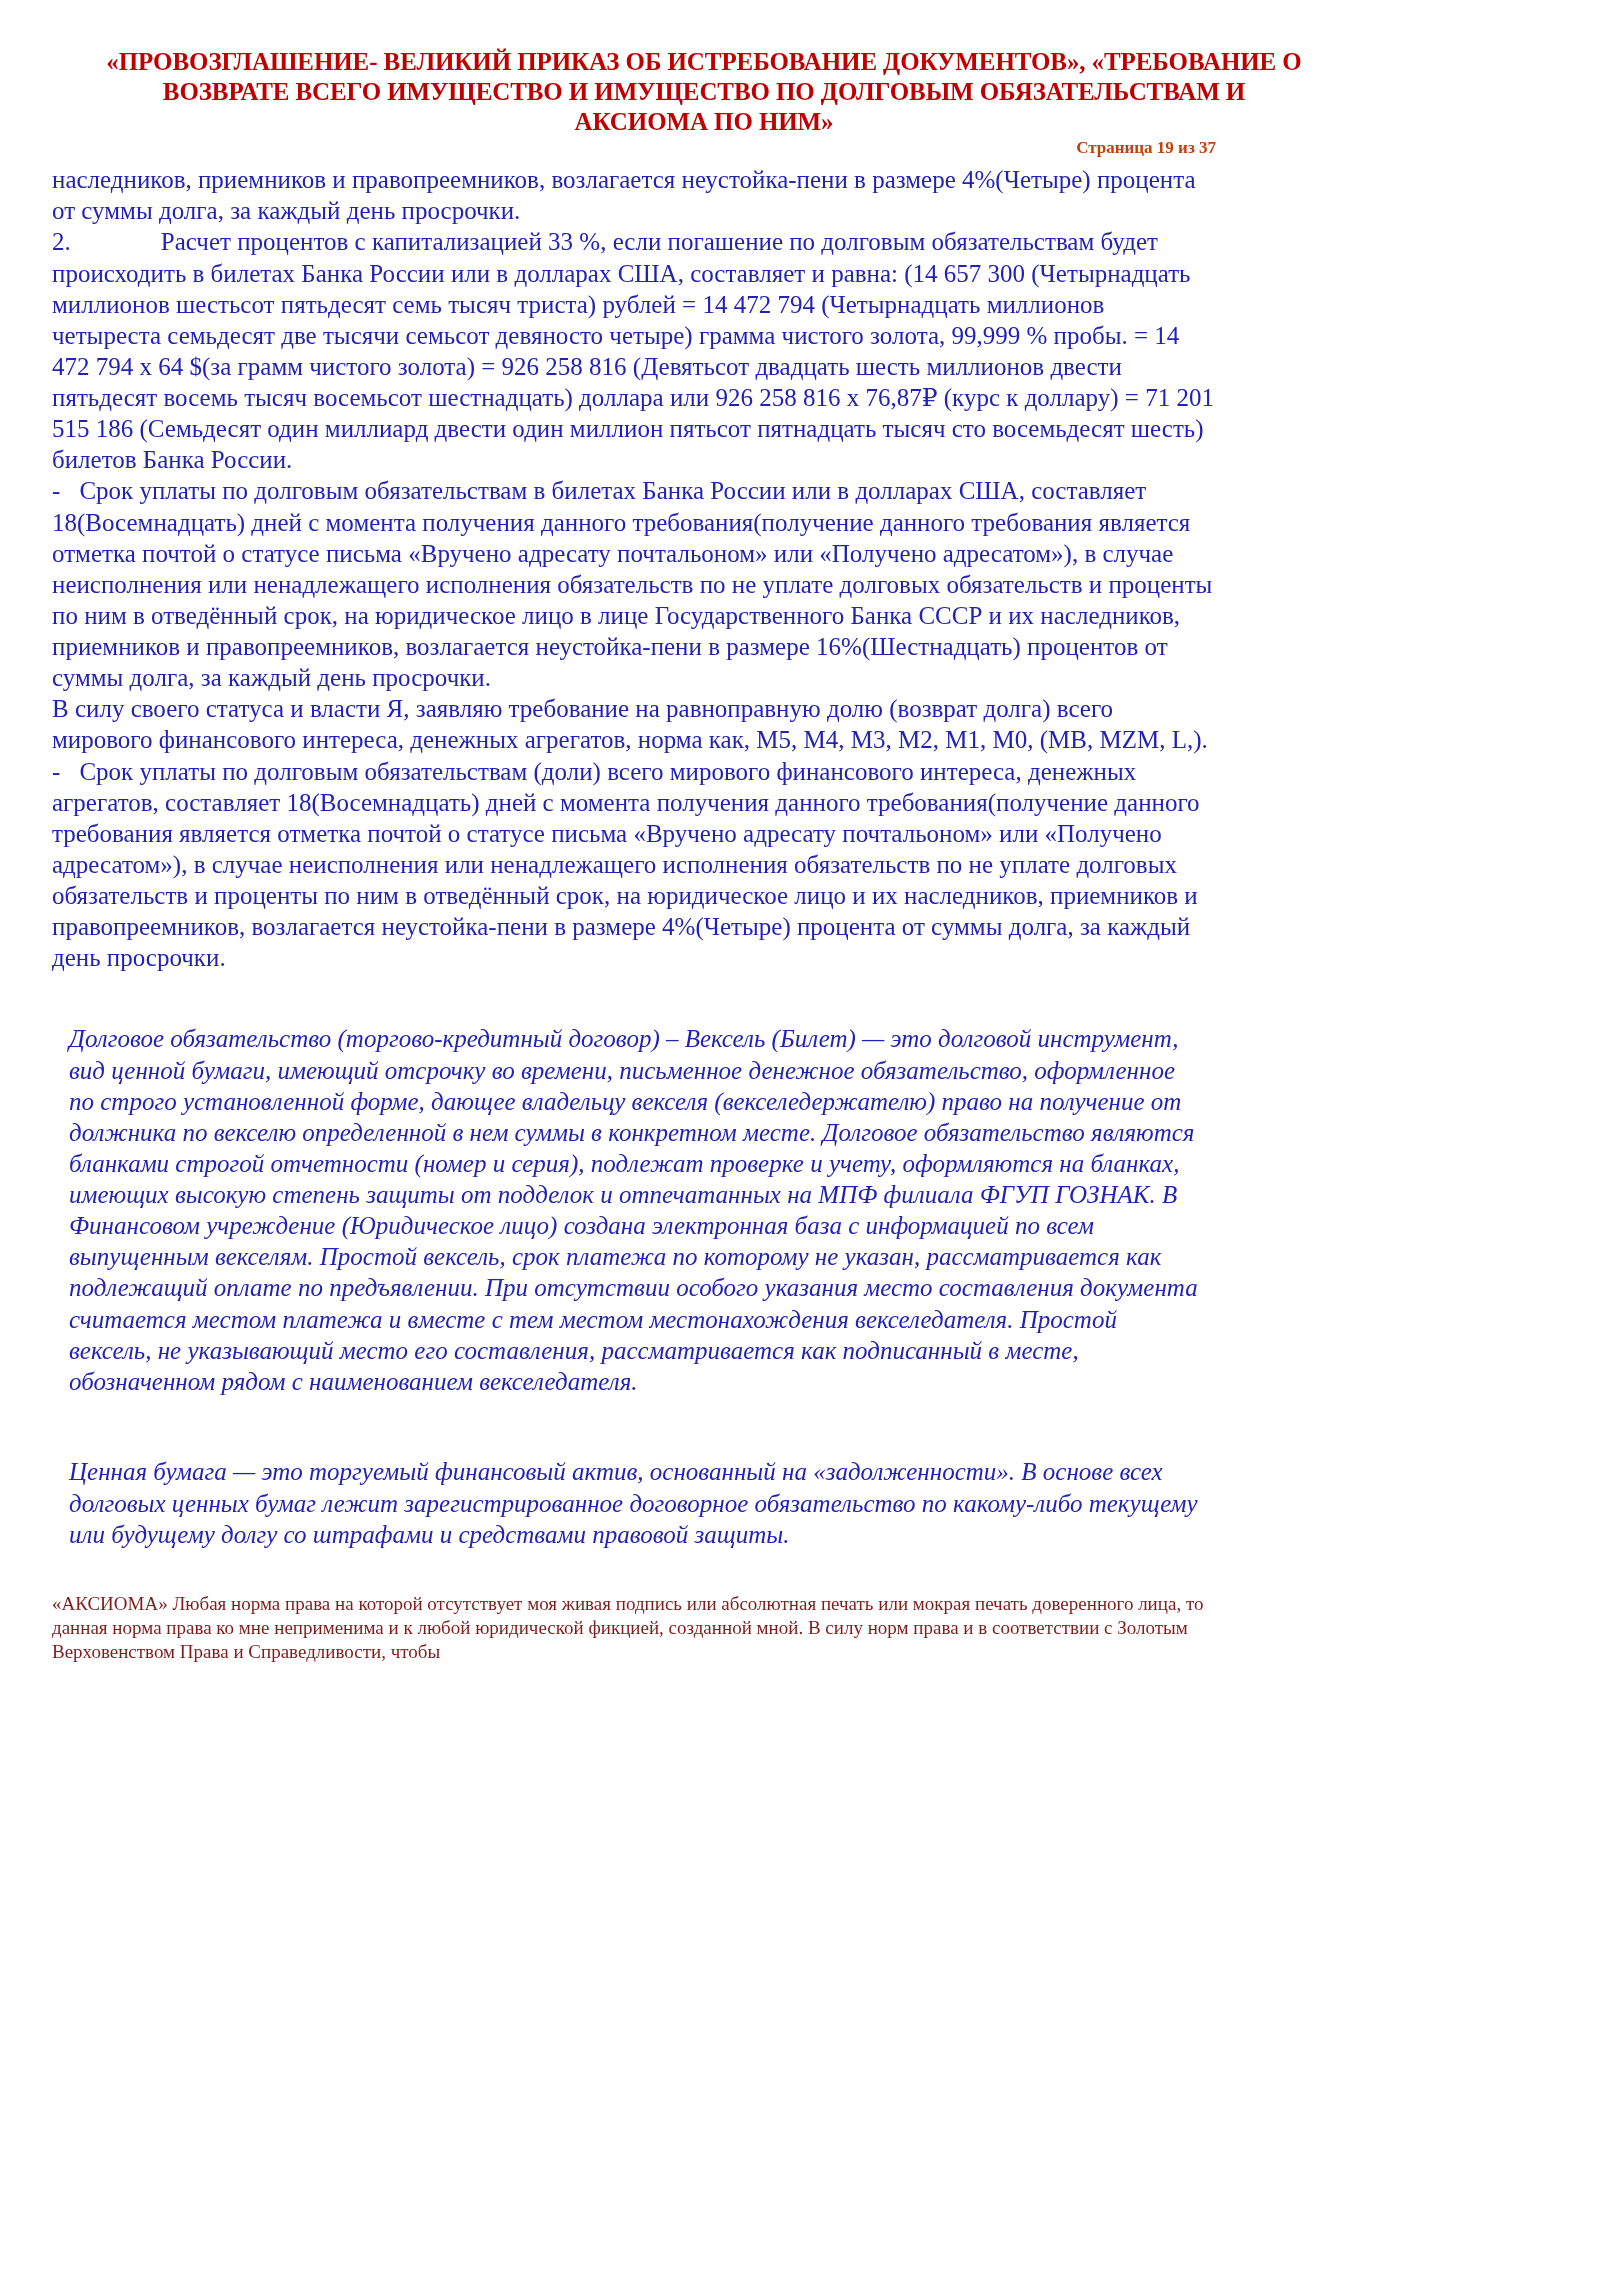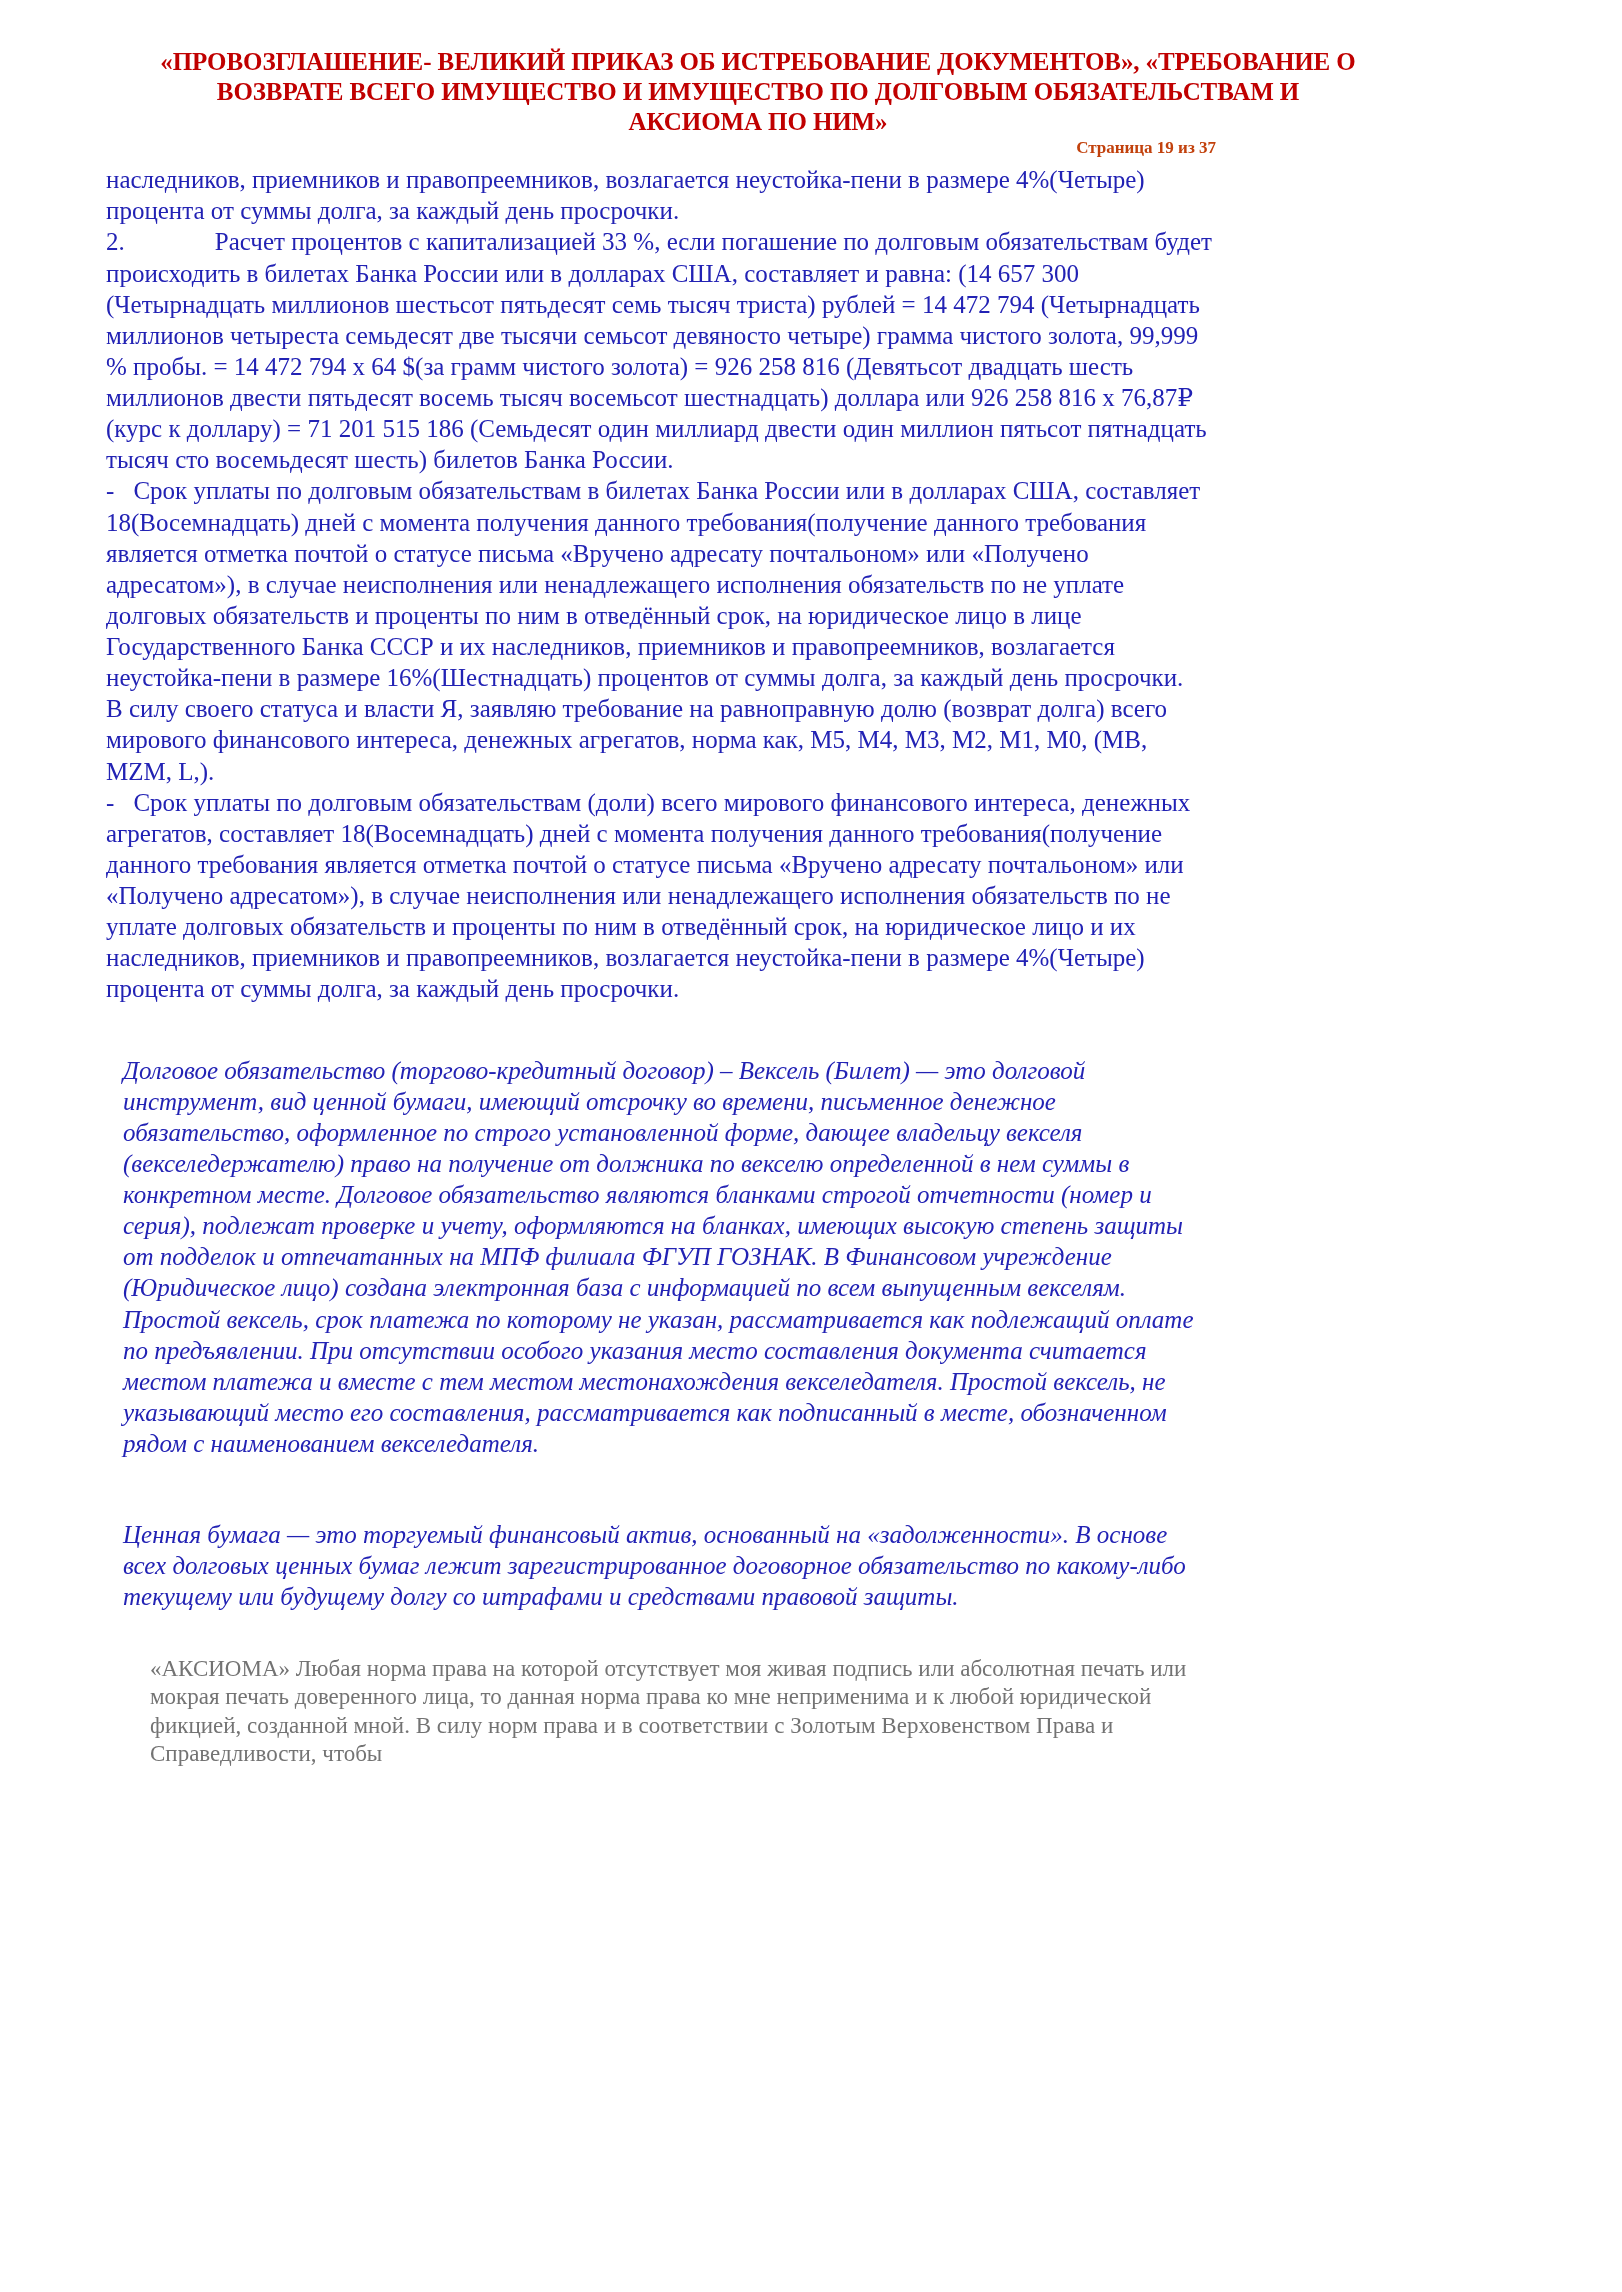--- a/index.html
+++ b/index.html
@@ -10,21 +10,21 @@
   body {
     width: 1622px;
     min-height: 2293px;
     font-family: "Liberation Serif", "DejaVu Serif", serif;
     color: #1f1fa8;
   }
   .page {
     width: 1302px;
     min-height: 2293px;
     box-sizing: border-box;
-    padding: 47px 86px 39px 106px;
+    padding: 47px 86px 39px 52px;
     position: relative;
     border-radius: 9px;
   }
   .doc-title {
     text-align: center;
     font-weight: bold;
     font-size: 25px;
     line-height: 1.19;
     color: #c00000;
     margin: 0 auto;
@@ -64,24 +64,23 @@
   .spacer-sm { height: 25.5px; }
   .spacer-md { height: 33px; }
   .italic-block {
     font-style: italic;
     font-size: 25px;
     line-height: 1.245;
     color: #2222b4;
   }
   .italic-block p { margin: 17px; }
   .axiom-block {
-    font-size: 23px;
+    font-size: 19px;
     line-height: 1.245;
-    color: #737373;
-    margin-left: 44px;
+    color: #7f1d1d;
   }
   .axiom-block p { margin: 0; }
 </style>
 </head>
 <body>
 
 <div class="page">
 
   <div class="doc-title">
     <div>«ПРОВОЗГЛАШЕНИЕ- ВЕЛИКИЙ ПРИКАЗ ОБ ИСТРЕБОВАНИЕ ДОКУМЕНТОВ», «ТРЕБОВАНИЕ О</div>

